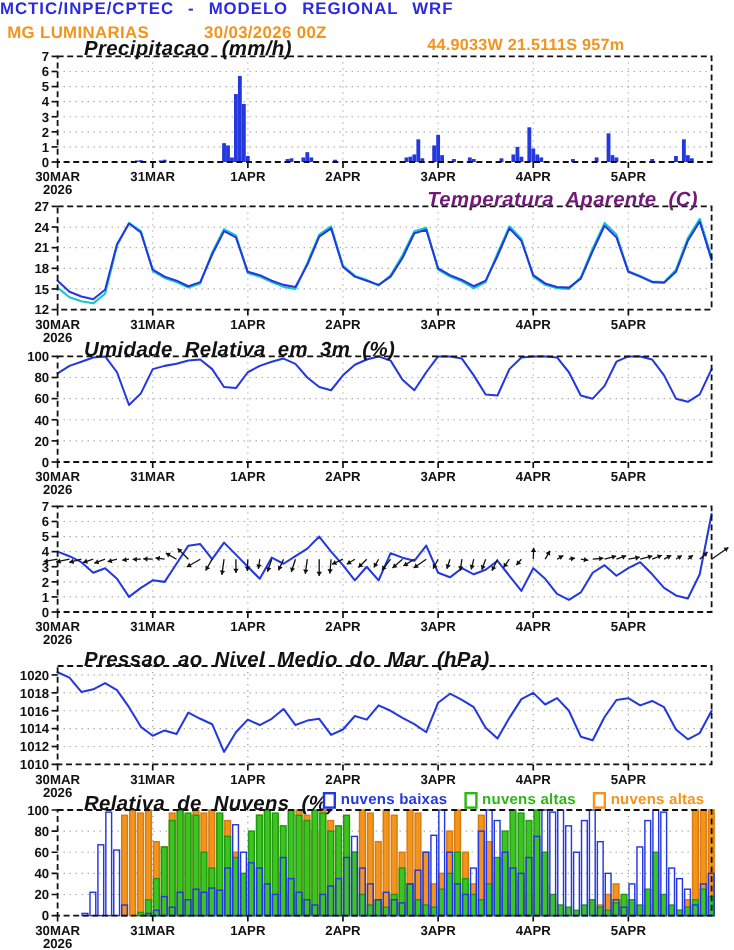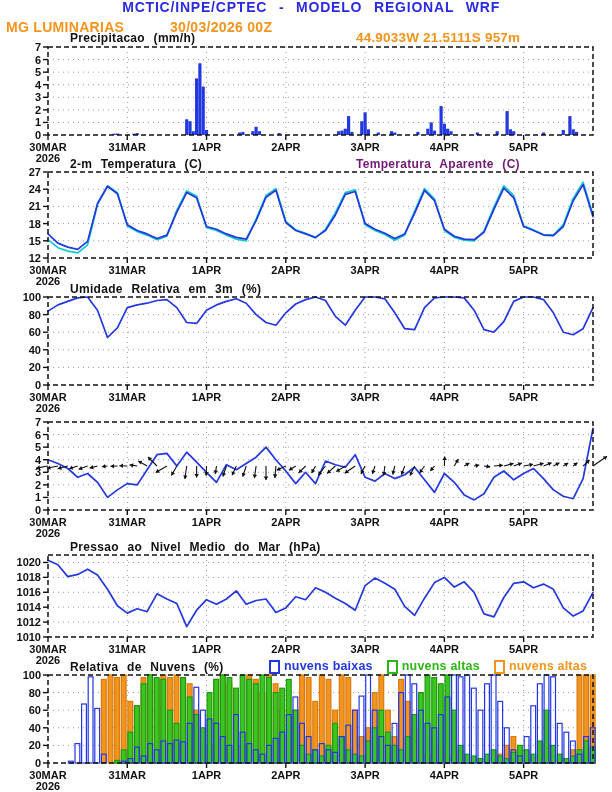--- a/index.html
+++ b/index.html
@@ -4,23 +4,23 @@
 <style>
   html,body{margin:0;padding:0;background:#fff;}
   .page{position:relative;width:612px;height:792px;background:#fff;overflow:hidden;
         font-family:"Liberation Sans",sans-serif;font-weight:bold;}
   .ov{position:absolute;white-space:nowrap;line-height:1.1;}
   .t-blue{color:#2a2ae0;}
   .t-orange{color:#f3941c;}
   .t-cyan{color:#701a75;}
   .t-black{color:#111;}
   .t-green{color:#2fb515;}
-  .header1{font-size:14px;letter-spacing:.8px;word-spacing:7px;width:500px;text-align:right;}
+  .header1{font-size:14px;letter-spacing:.8px;word-spacing:7px;width:500px;text-align:left;}
   .header2{font-size:14px;letter-spacing:.3px;}
-  .title{font-size:12px;letter-spacing:.3px;word-spacing:5px;}
+  .title{font-size:17px;letter-spacing:.3px;word-spacing:5px;font-style:italic;}
   .small{font-size:12.5px;letter-spacing:.2px;}
   .legend-row{display:flex;gap:14px;margin-left:19px;}
   .legend-item{display:flex;align-items:center;gap:4px;}
   .sq{display:inline-block;width:7px;height:10px;border:2px solid;background:#fff;}
   svg text{font-family:"Liberation Sans",sans-serif;font-weight:bold;}
   .ylab,.xlab{font-size:11px;fill:#111;}
   .grid{stroke:#999;stroke-width:1;stroke-dasharray:1 4;fill:none;}
   .tick{stroke:#111;stroke-width:1.4;}
   .frame{fill:none;stroke:#111;stroke-width:1.5;stroke-dasharray:5 3;}
 </style>
@@ -657,21 +657,20 @@
     </svg>
 
   <div class="ov header1 t-blue" style="left:0;top:4;">MCTIC/INPE/CPTEC - MODELO REGIONAL WRF</div>
 
   <div class="ov header2 t-orange" style="left:6;top:20px;left:6px;">MG LUMINARIAS</div>
   <div class="ov header2 t-orange" style="left:170px;top:20px;">30/03/2026 00Z</div>
   <div class="ov small t-orange" style="left:356px;top:31px;font-size:13.5px;">44.9033W 21.5111S 957m</div>
 
   <div class="ov title t-black" style="left:70px;top:32px;">Precipitacao (mm/h)</div>
 
-  <div class="ov title t-black" style="left:70px;top:158px;">2-m Temperatura (C)</div>
   <div class="ov title t-cyan" style="left:356px;top:158px;">Temperatura Aparente (C)</div>
 
   <div class="ov title t-black" style="left:70px;top:283px;">Umidade Relativa em 3m (%)</div>
 
 
   <div class="ov title t-black" style="left:70px;top:541px;">Pressao ao Nivel Medio do Mar (hPa)</div>
 
   <div class="ov title t-black" style="left:70px;top:661px;">Relativa de Nuvens (%)</div>
 
   <div class="ov legend-row" style="left:250px;top:660px;">

